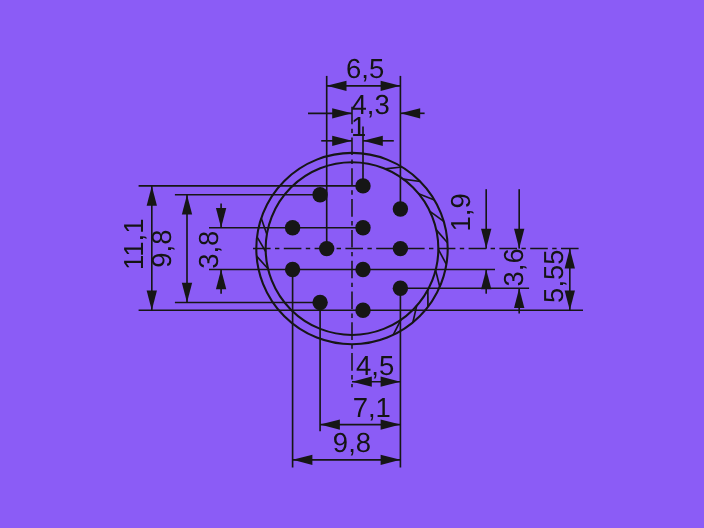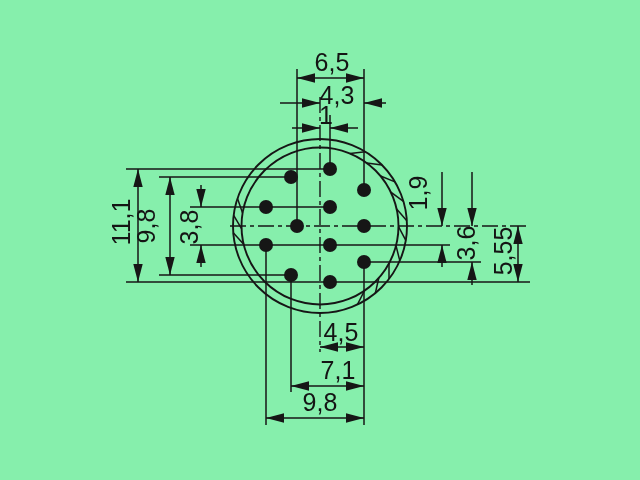--- a/index.html
+++ b/index.html
@@ -1,16 +1,16 @@
 <!DOCTYPE html>
 <html><head>
 <meta charset="utf-8">
 <style>
   html,body{margin:0;padding:0;background:#ffffff;}
-  .page{width:640px;height:480px;background:#86efac;position:relative;overflow:hidden;
+  .page{width:640px;height:480px;background:#8b5cf6;position:relative;overflow:hidden;
         font-family:"Liberation Sans", sans-serif;}
   svg{display:block;}
   .ext   {stroke:#161616;stroke-width:1.5;fill:none;}
   .cl    {stroke:#161616;stroke-width:1.4;fill:none;stroke-dasharray:16 4 4 4;}
   .ring  {stroke:#161616;stroke-width:1.9;fill:none;}
   .tick  {stroke:#161616;stroke-width:1.5;fill:none;}
   .pin   {fill:#161616;stroke:none;}
   .dim   {stroke:#161616;stroke-width:1.5;fill:none;}
   .arr   {fill:#161616;stroke:none;}
   .lbl   {fill:#141414;font-size:25px;font-family:"Liberation Sans", sans-serif;}

